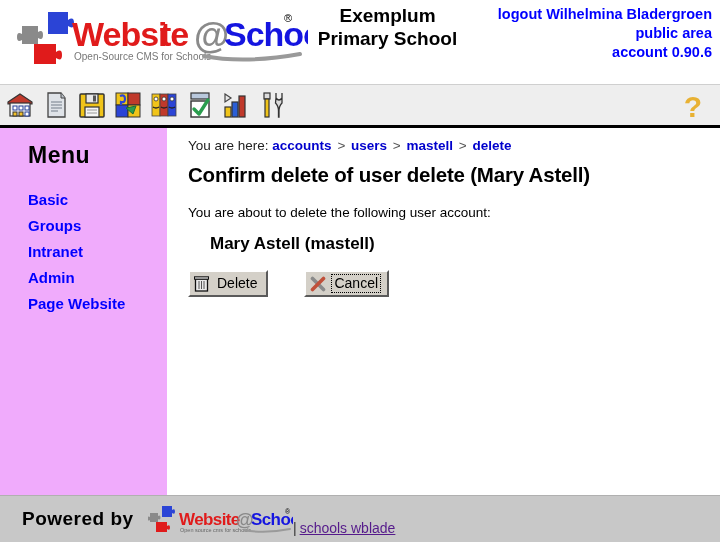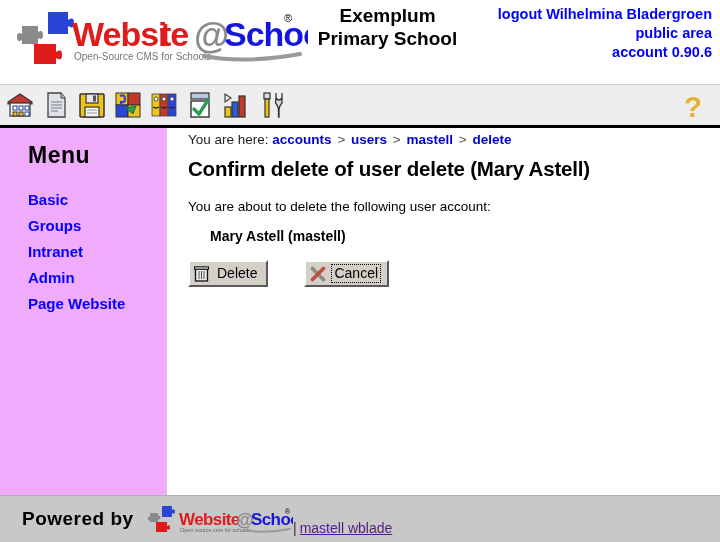--- a/index.html
+++ b/index.html
@@ -129,21 +129,21 @@
     text-decoration: none;
   }
 
   .main {
     position: absolute;
     left: 167px;
     top: 0;
     right: 0;
     height: 367px;
     background: #ffffff;
-    padding: 4px 0 0 21px;
+    padding: 10px 0 0 21px;
     box-sizing: border-box;
     border-radius: 32px;
   }
   .breadcrumb {
     font-size: 13.5px;
     color: #444444;
     margin-bottom: 2px;
     white-space: nowrap;
   }
   .breadcrumb .crumb-label {
@@ -164,21 +164,21 @@
     color: #000000;
     margin: 10px 0 18px 0;
     letter-spacing: -0.2px;
   }
   .intro-text {
     font-size: 13.5px;
     color: #000000;
     margin: 0 0 14px 0;
   }
   .account-name {
-    font-size: 14px;
+    font-size: 17px;
     font-weight: bold;
     color: #000000;
     margin: 0 0 16px 22px;
   }
   .confirm-text {
     font-size: 13.5px;
     color: #000000;
     margin: 0 0 18px 0;
   }
 
@@ -446,15 +446,15 @@
       <text x="31" y="21" font-family="Liberation Sans, sans-serif" font-size="17" font-weight="bold" fill="#e01b1b" letter-spacing="-0.6">Website</text>
       <text x="88" y="22" font-family="Liberation Sans, sans-serif" font-size="18" font-weight="bold" fill="#8a8a8a">@</text>
       <text x="103" y="21" font-family="Liberation Sans, sans-serif" font-size="17" font-weight="bold" fill="#1515e0" letter-spacing="-0.6">School</text>
       <text x="137" y="10" font-family="Liberation Sans, sans-serif" font-size="7" fill="#000000">®</text>
       <text x="32" y="28" font-family="Liberation Sans, sans-serif" font-size="5.5" fill="#666666">Open source cms for schools</text>
       <path d="M96 26 q20 4 46 -1" stroke="#9a9a9a" stroke-width="2" fill="none" stroke-linecap="round"></path>
     </svg>
   </div>
 
   <div class="footer-logout">
-    <span class="pipe">|</span><a href="#">mastell wblade</a>
+    <span class="pipe">|</span><a href="#">schools wblade</a>
   </div>
 </div>
 
 </body></html>

